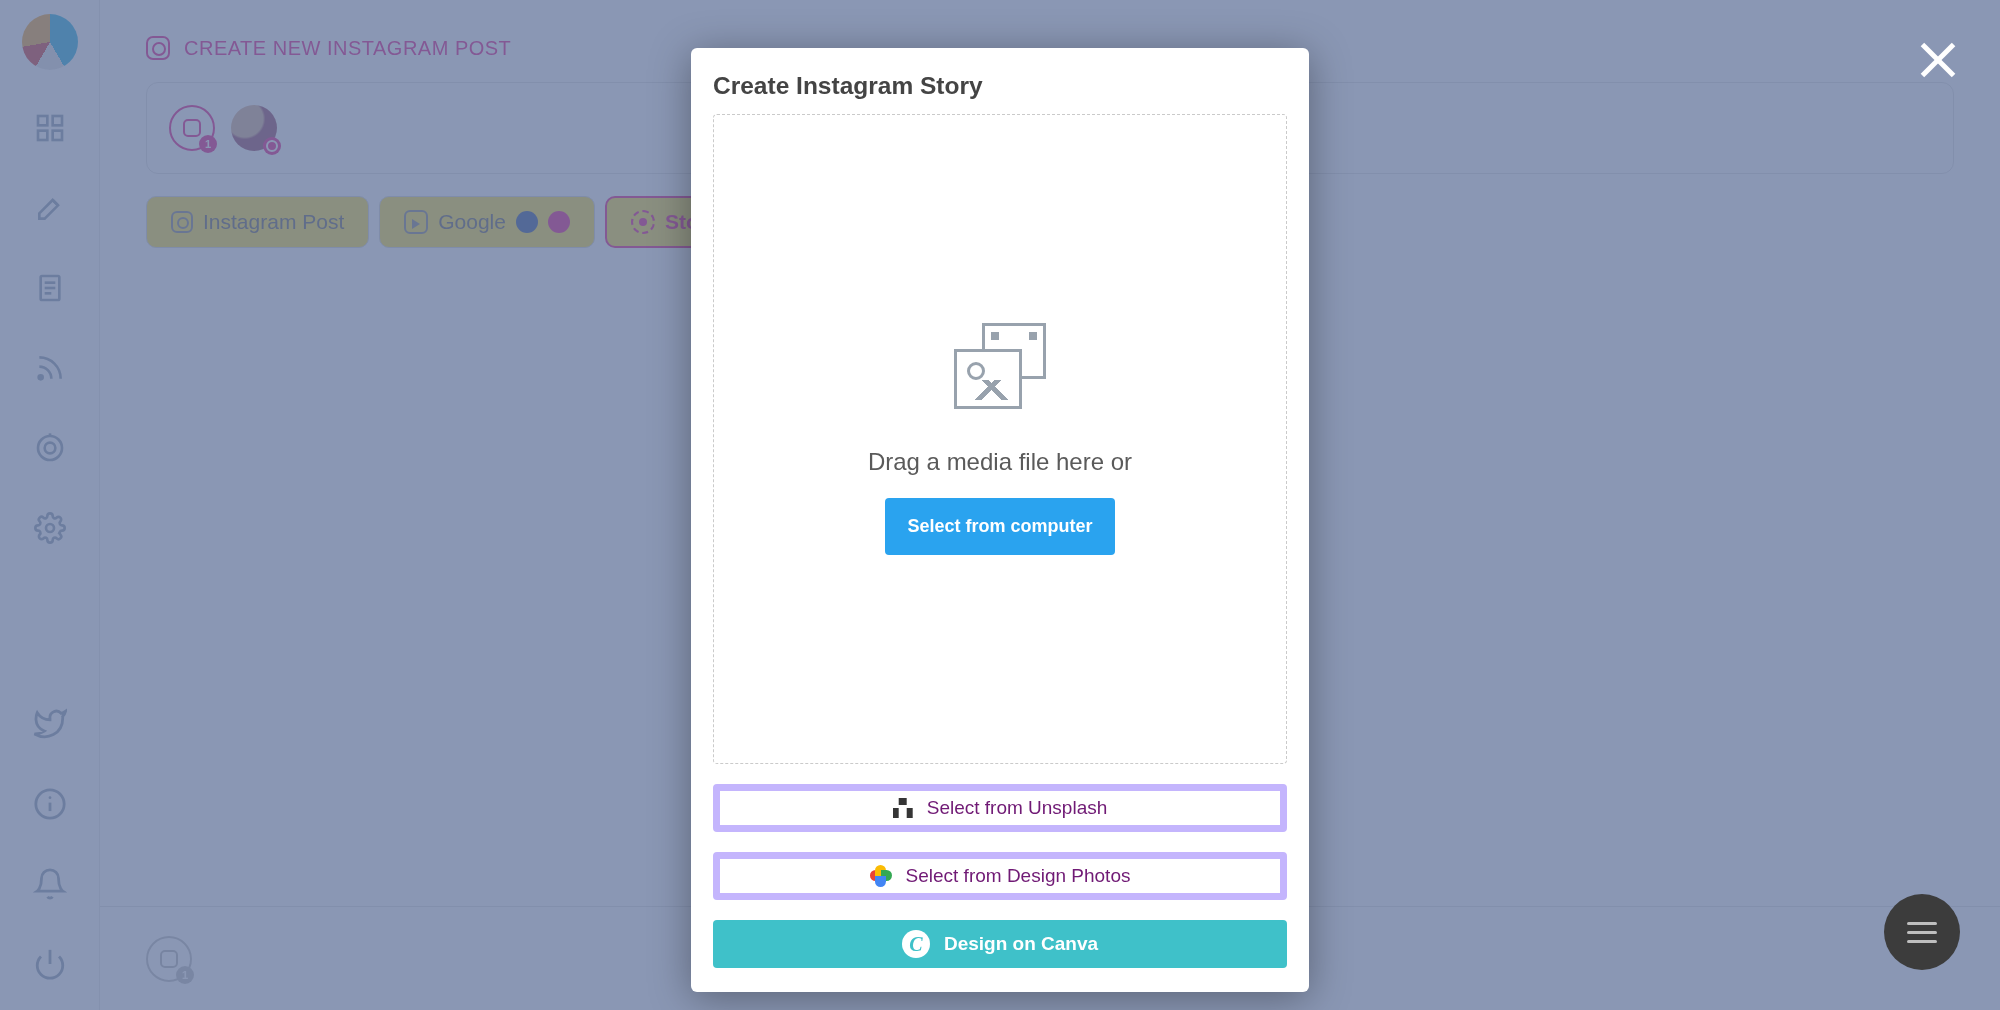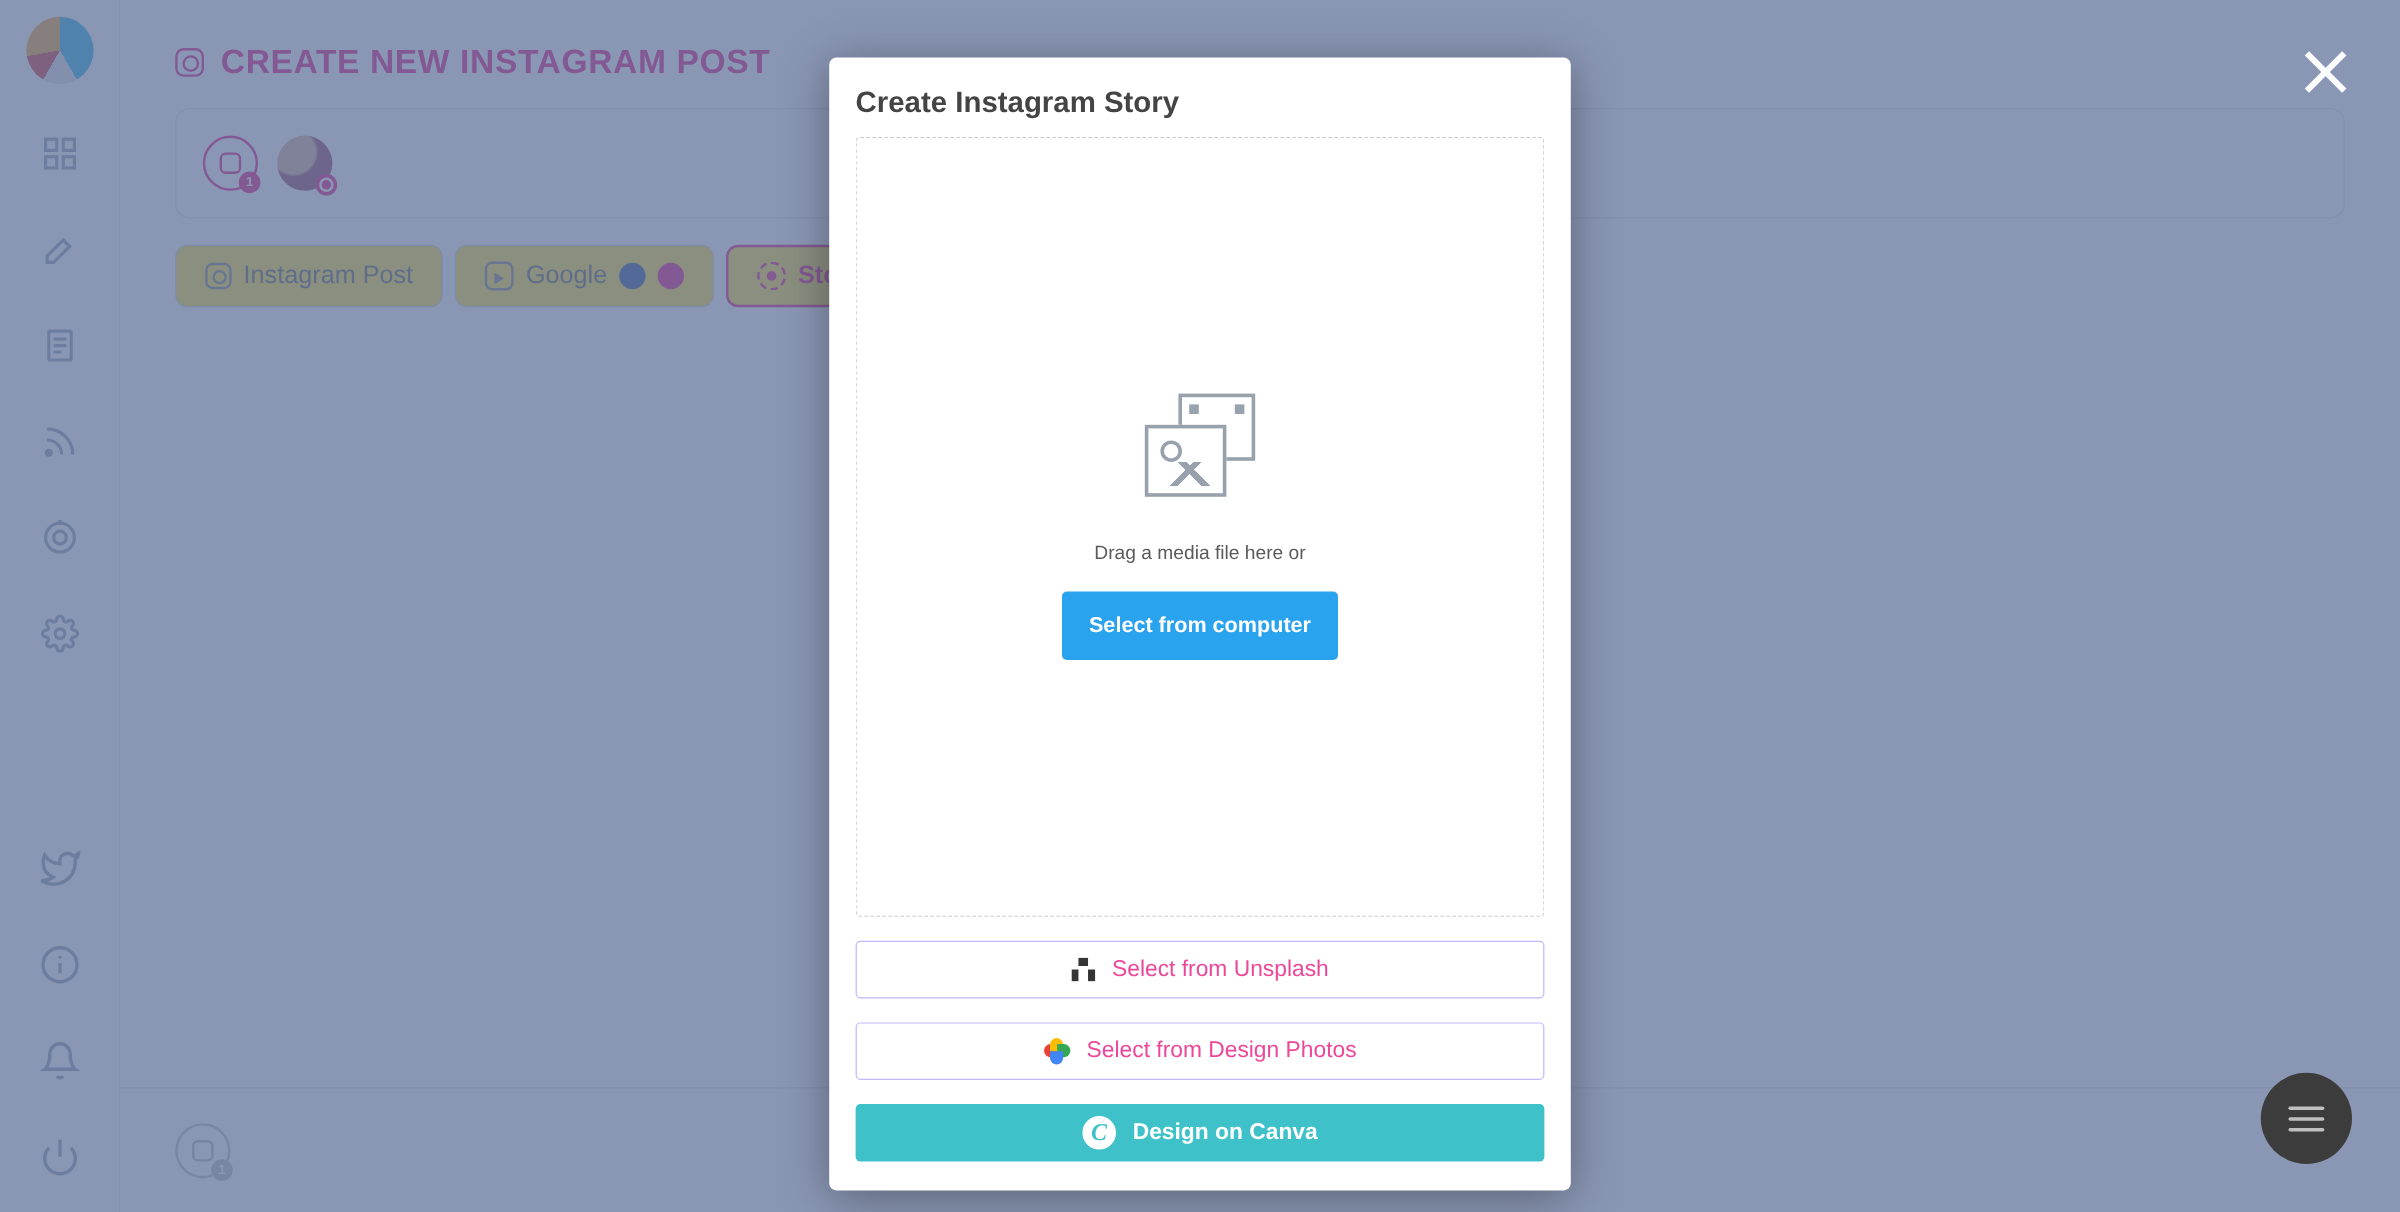--- a/index.html
+++ b/index.html
@@ -56,21 +56,21 @@
   }
   .page-header .ig-outline {
     width: 24px; height: 24px; border: 2.5px solid var(--ig-pink); border-radius: 7px;
     position: relative;
   }
   .page-header .ig-outline::after {
     content:""; position:absolute; width:10px; height:10px; border:2.5px solid var(--ig-pink);
     border-radius:50%; left:4px; top:4px;
   }
   .page-header h1 {
-    font-size: 28px; font-weight: 700; letter-spacing: .5px;
+    font-size: 20px; font-weight: 400; letter-spacing: .5px;
     color: var(--ig-pink); text-transform: uppercase;
   }
 
   .account-row {
     margin: 0 46px;
     border: 1px solid #e2e2e2;
     border-radius: 12px;
     height: 92px;
     display:flex; align-items:center; padding: 0 22px; gap: 16px;
   }
@@ -165,30 +165,30 @@
   }
   .dz-icon .front::before {
     content:""; position:absolute; left:10px; top:10px; width:12px; height:12px;
     border:3px solid #98a2ad; border-radius:50%;
   }
   .dz-icon .front::after {
     content:""; position:absolute; left:6px; bottom:6px; right:6px; height:20px;
     background: linear-gradient(135deg, transparent 45%, #98a2ad 45% 55%, transparent 55%),
                 linear-gradient(45deg, transparent 55%, #98a2ad 55% 65%, transparent 65%);
   }
-  .dz-text { font-size: 16px; color:#5a5a5a; font-weight:500;margin-top:17px; }
+  .dz-text { font-size: 24px; color:#5a5a5a; font-weight:500;margin-top:17px; }
   .dz-btn {
     background:#2aa3ef; color:#fff; border:none; border-radius:4px;
     padding:18px 22px; font-size:18px; font-weight:700; cursor:pointer;
   }
 
   .opt-btn {
-    width:100%; height:48px; border:1px solid #c4b5fd; border-radius:4px;
+    width:100%; height:48px; border:7px solid #c4b5fd; border-radius:4px;
     background:#fff; display:flex; align-items:center; justify-content:center;
-    gap:14px; font-size:19px; color:#ec4899; cursor:pointer; margin-top:20px;
+    gap:14px; font-size:19px; color:#701a75; cursor:pointer; margin-top:20px;
     font-weight:500;
   }
   .opt-btn.canva { background:#3fc1c9; color:#fff; border:none; font-weight:700; }
   .unsplash-ico { width:20px; height:20px; background:#353535;
     clip-path: polygon(30% 0,70% 0,70% 35%,30% 35%,30% 0,0 50%,0 100%,100% 100%,100% 50%,70% 50%,70% 100%,30% 100%,30% 50%,0 50%);
   }
   .gphotos-ico {
     width:22px; height:22px; position:relative;
   }
   .gphotos-ico span { position:absolute; width:11px; height:11px; }

